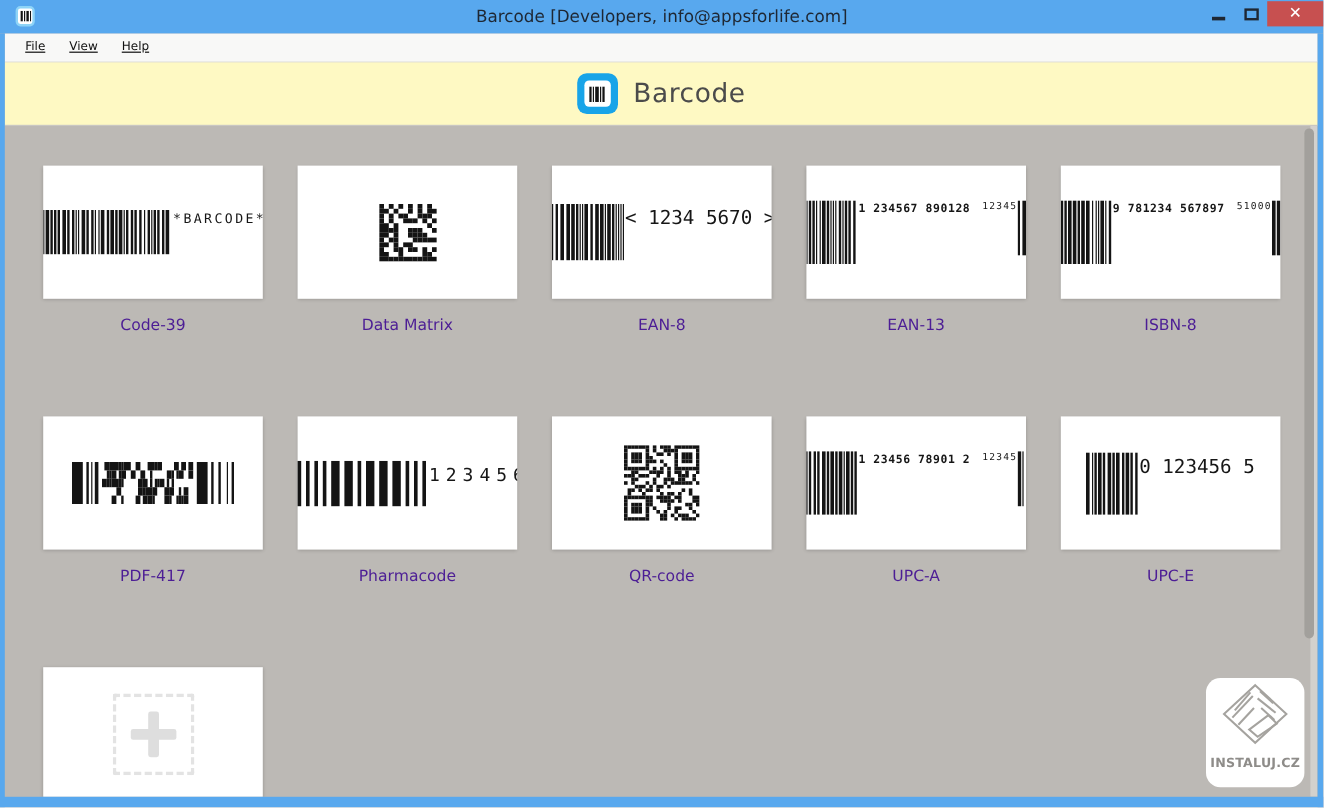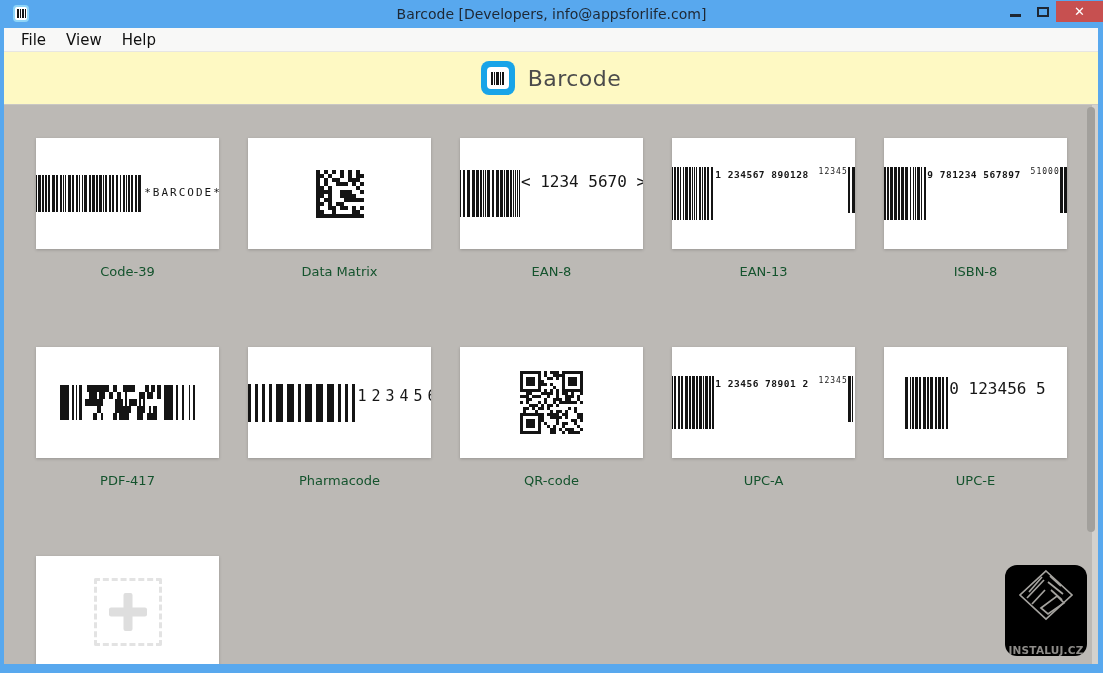--- a/index.html
+++ b/index.html
@@ -13,58 +13,58 @@
     border-radius:4px;box-sizing:border-box;display:flex;align-items:center;justify-content:center;}
   .controls{position:absolute;right:0;top:0;height:28px;display:flex;align-items:flex-start;}
   .btn{display:flex;align-items:center;justify-content:center;cursor:default;}
   .btn-min,.btn-max{width:27px;height:24px;}
   .glyph-min{width:11px;height:3px;background:#1e2733;margin-top:6px;}
   .glyph-max{width:12px;height:10px;border:2px solid #1e2733;box-sizing:border-box;background:transparent;}
   .btn-close{width:47px;height:21px;margin-top:1px;background:#c75050;color:#fff;font-size:13px;font-weight:bold;}
 
   .menubar{position:absolute;top:28px;left:4px;right:5px;height:24px;background:#f8f8f7;border-bottom:1px solid #e7e6e3;
     display:flex;align-items:center;padding-left:7px;box-sizing:border-box;}
-  .menu-item{padding:3px 10px;font-size:15px;color:#101010;}
+  .menu-item{padding:3px 10px;font-size:10px;color:#101010;text-decoration:underline;}
 
   .header{position:absolute;top:52px;left:4px;right:5px;height:53px;background:#fef9c3;border-bottom:1px solid #c9c7c3;
     display:flex;align-items:center;justify-content:center;gap:13px;box-sizing:border-box;}
   .logo{width:34px;height:34px;background:#18a4e8;border-radius:8px;display:flex;align-items:center;justify-content:center;}
   .logo-inner{width:22px;height:22px;background:#fff;border-radius:4px;display:flex;align-items:center;justify-content:center;}
   .app-name{font-size:22px;color:#4b4b4b;letter-spacing:0.5px;}
 
   
   .content{position:absolute;top:105px;left:4px;right:5px;bottom:9px;background:#bcb9b5;overflow:hidden;}
   .grid{display:grid;grid-template-columns:repeat(5,183px);column-gap:29px;row-gap:65px;padding:33px 0 0 32px;}
   .cell{display:flex;flex-direction:column;}
   .card{width:183px;height:111px;background:#fff;box-shadow:0 1px 3px rgba(0,0,0,0.2);
     display:flex;align-items:center;justify-content:center;overflow:hidden;}
-  .card-label{margin-top:15px;height:18px;text-align:center;font-size:13px;color:#14532d;}
+  .card-label{margin-top:15px;height:18px;text-align:center;font-size:13px;color:#4c1d95;}
 
   .bc-col{display:flex;align-items:flex-start;}
   .bc-row{display:flex;flex-direction:row;align-items:flex-start;gap:10px;}
   .bc-text{font-family:"DejaVu Sans Mono","Liberation Mono",monospace;color:#161616;font-size:16px;
     margin-top:2px;white-space:nowrap;}
-  .bc-text.lg{font-size:11px;letter-spacing:2px;margin-top:11px;}
+  .bc-text.lg{font-size:11px;letter-spacing:2px;margin-top:1px;}
   .bc-text.sm{font-size:9.5px;letter-spacing:0.5px;font-weight:bold;}
   .bc-text.xs{font-size:8px;letter-spacing:1px;margin:0 0 2px 0;}
   .bc-text.ph{font-size:15px;letter-spacing:5px;margin-top:3px;}
   svg.bars{display:block;}
 
   
   .add-box{width:62px;height:62px;border:3px dashed #e3e3e3;border-radius:2px;position:relative;}
   .add-box .pv{position:absolute;left:50%;top:50%;transform:translate(-50%,-50%);width:9px;height:38px;background:#dedede;border-radius:2px;}
   .add-box .phz{position:absolute;left:50%;top:50%;transform:translate(-50%,-50%);width:38px;height:9px;background:#dedede;border-radius:2px;}
 
   
   .scroll-track{position:absolute;top:0;bottom:0;right:0;width:6px;background:#d3d1cd;}
   .scroll-thumb{position:absolute;top:2px;right:3px;width:8px;height:76%;background:#a2a09c;border-radius:4px;}
 
   
-  .watermark{position:absolute;right:11px;bottom:8px;width:82px;height:91px;background:#000000;border-radius:12px;
-    display:flex;flex-direction:column;align-items:center;justify-content:flex-end;padding-bottom:0;box-sizing:border-box;}
+  .watermark{position:absolute;right:11px;bottom:8px;width:82px;height:91px;background:#ffffff;border-radius:12px;
+    display:flex;flex-direction:column;align-items:center;justify-content:flex-end;padding-bottom:14px;box-sizing:border-box;}
   .watermark-logo{position:absolute;top:3px;left:50%;transform:translateX(-50%);}
   .watermark-text{font-size:10.5px;color:#8e8c89;letter-spacing:0.2px;font-weight:bold;}
 
   
   .border-left{position:absolute;left:0;top:28px;bottom:0;width:4px;background:#58a8ee;}
   .border-right{position:absolute;right:0;top:28px;bottom:0;width:5px;background:#58a8ee;}
   .border-bottom{position:absolute;left:0;right:0;bottom:0;height:9px;background:#58a8ee;}
 </style>
 </head>
 <body>

